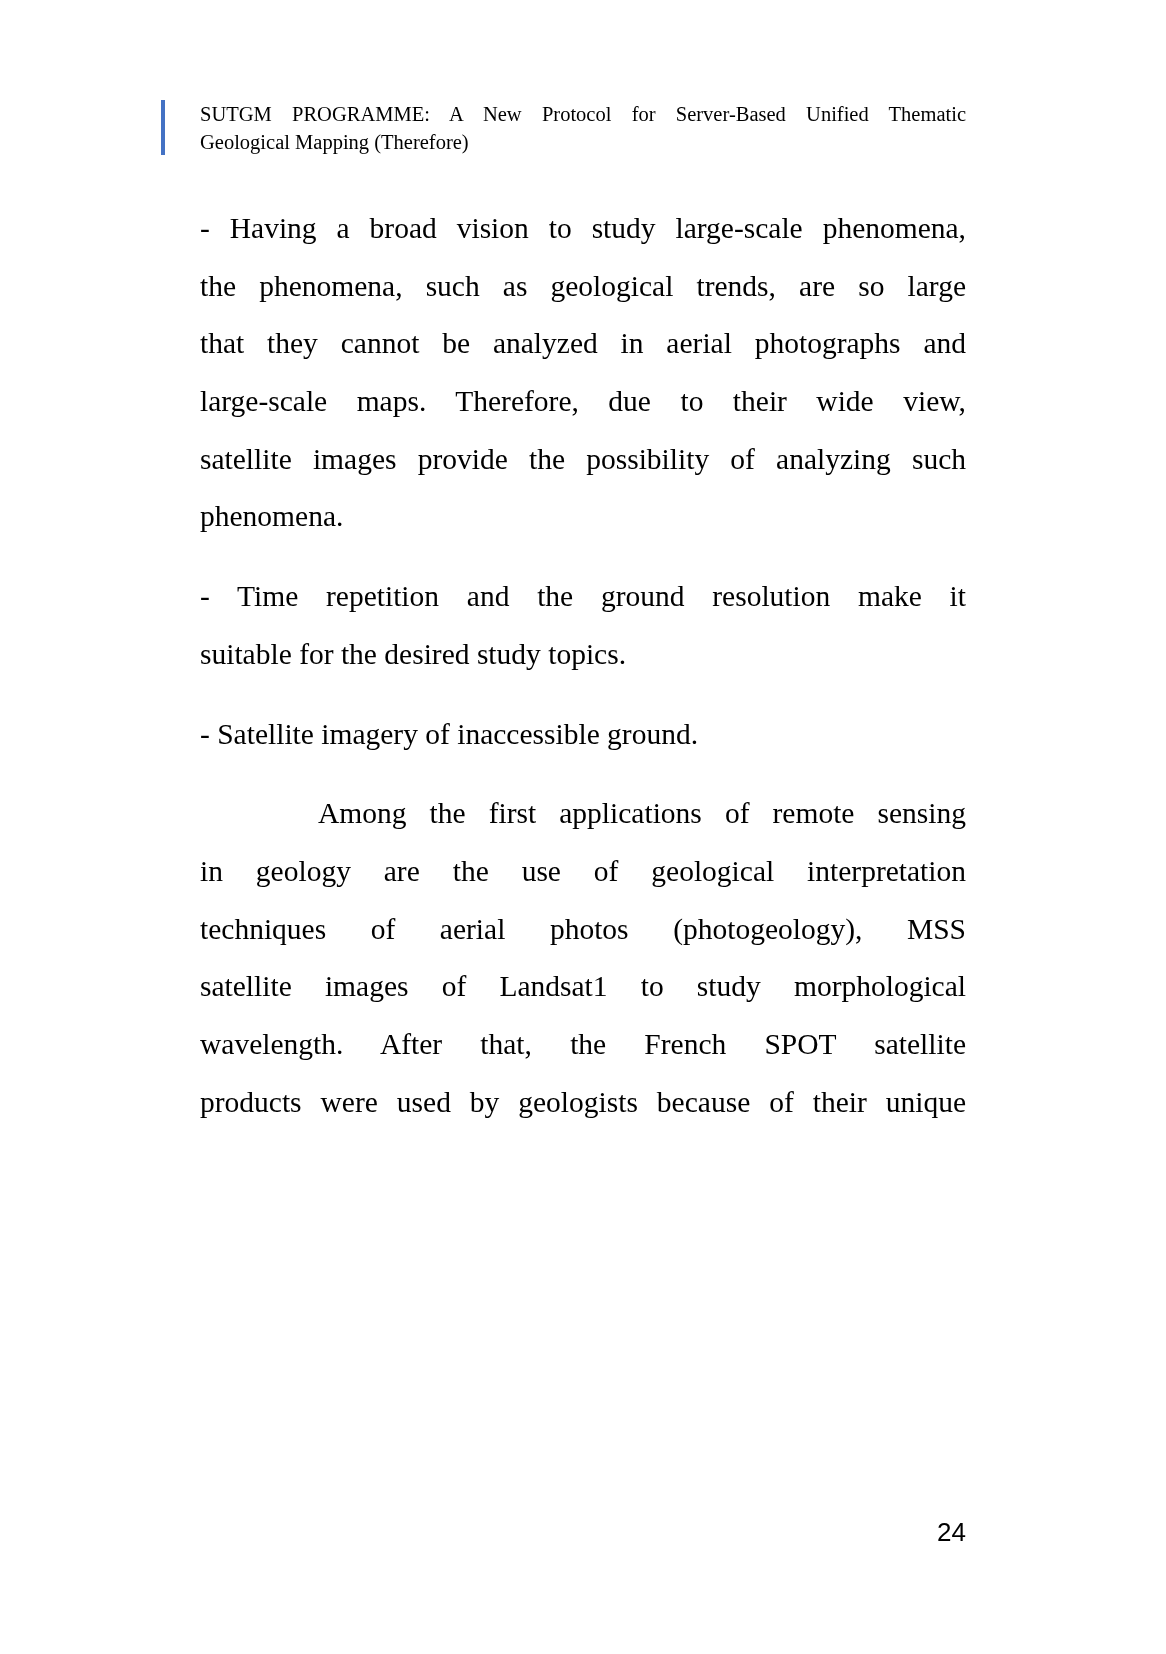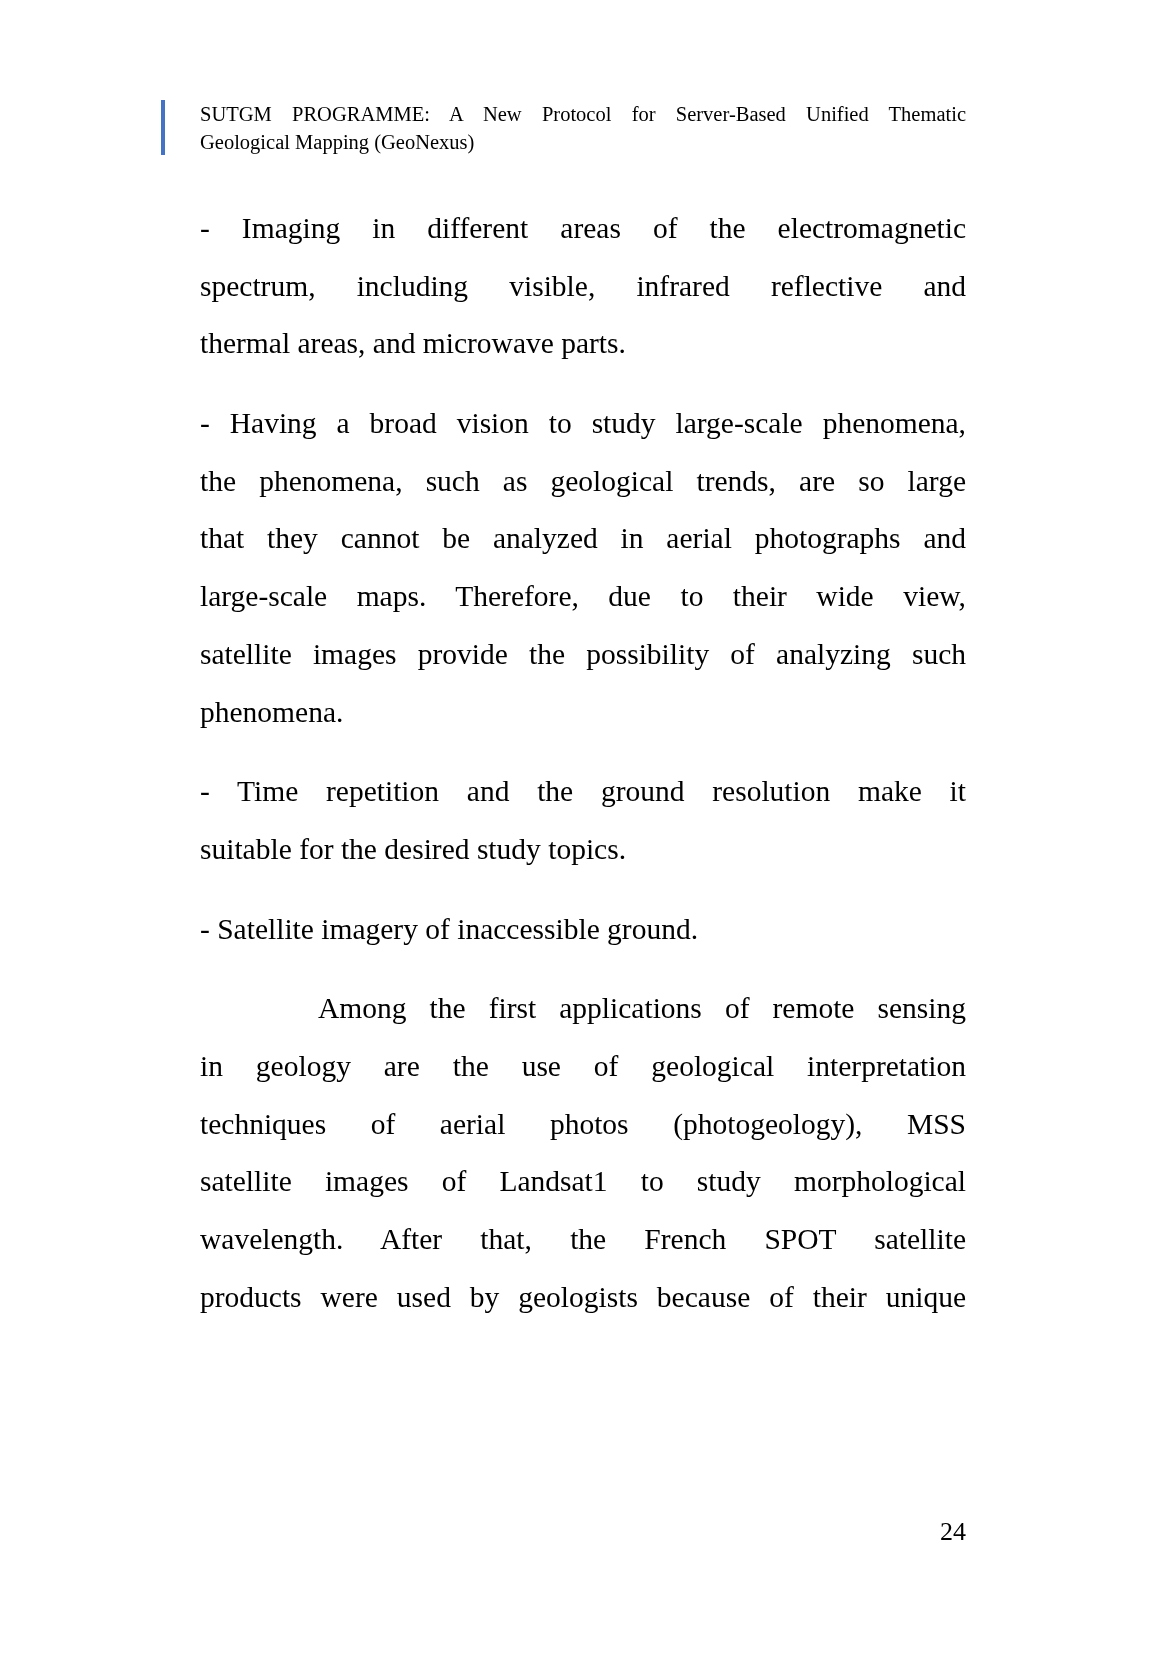--- a/index.html
+++ b/index.html
@@ -73,44 +73,39 @@
     .indent {
       padding-left: 118px;
     }
     
     .page-number {
       position: absolute;
       left: 900px;
       top: 1517px;
       width: 66px;
       text-align: right;
-      font-family: Liberation Serif, serif;
+      font-family: Liberation Sans, sans-serif;
       font-size: 26px;
       line-height: 30px;
     }
   </style>
 </head>
 <body>
 
 <div class="page">
 
   <div class="header-bar" style="background: rgb(68, 114, 196);"></div>
 
   <div class="header">
     <span class="hline justify">SUTGM PROGRAMME: A New Protocol for Server-Based Unified Thematic</span>
-    <span class="hline">Geological Mapping (GeoNexus)</span>
+    <span class="hline">Geological Mapping (Therefore)</span>
   </div>
 
   <div class="body-text">
 
-    <div class="para">
-      <span class="line justify">- Imaging in different areas of the electromagnetic</span>
-      <span class="line justify">spectrum, including visible, infrared reflective and</span>
-      <span class="line last">thermal areas, and microwave parts.</span>
-    </div>
 
     <div class="para">
       <span class="line justify">- Having a broad vision to study large-scale phenomena,</span>
       <span class="line justify">the phenomena, such as geological trends, are so large</span>
       <span class="line justify">that they cannot be analyzed in aerial photographs and</span>
       <span class="line justify">large-scale maps. Therefore, due to their wide view,</span>
       <span class="line justify">satellite images provide the possibility of analyzing such</span>
       <span class="line last">phenomena.</span>
     </div>
 

